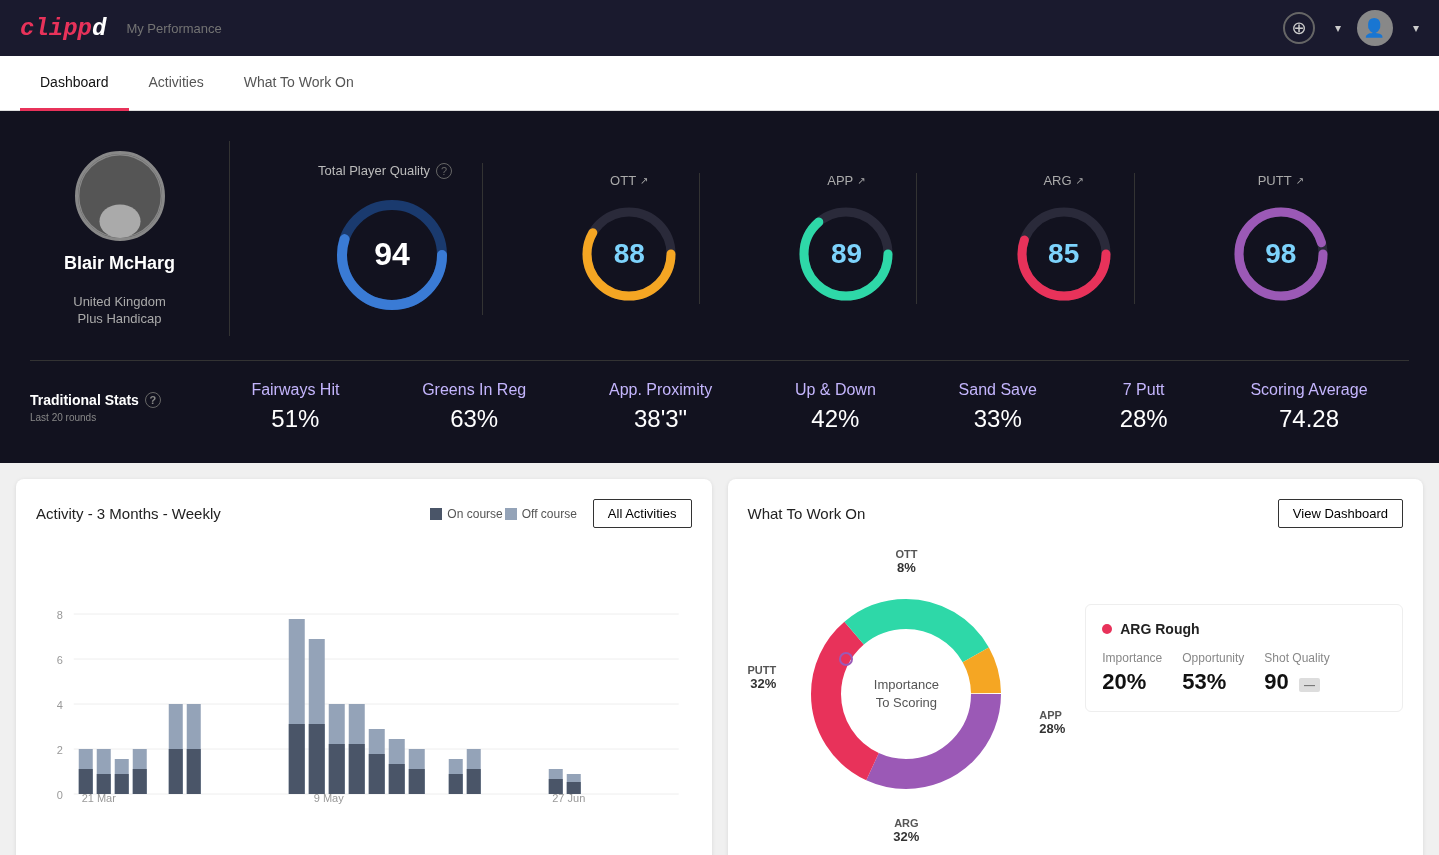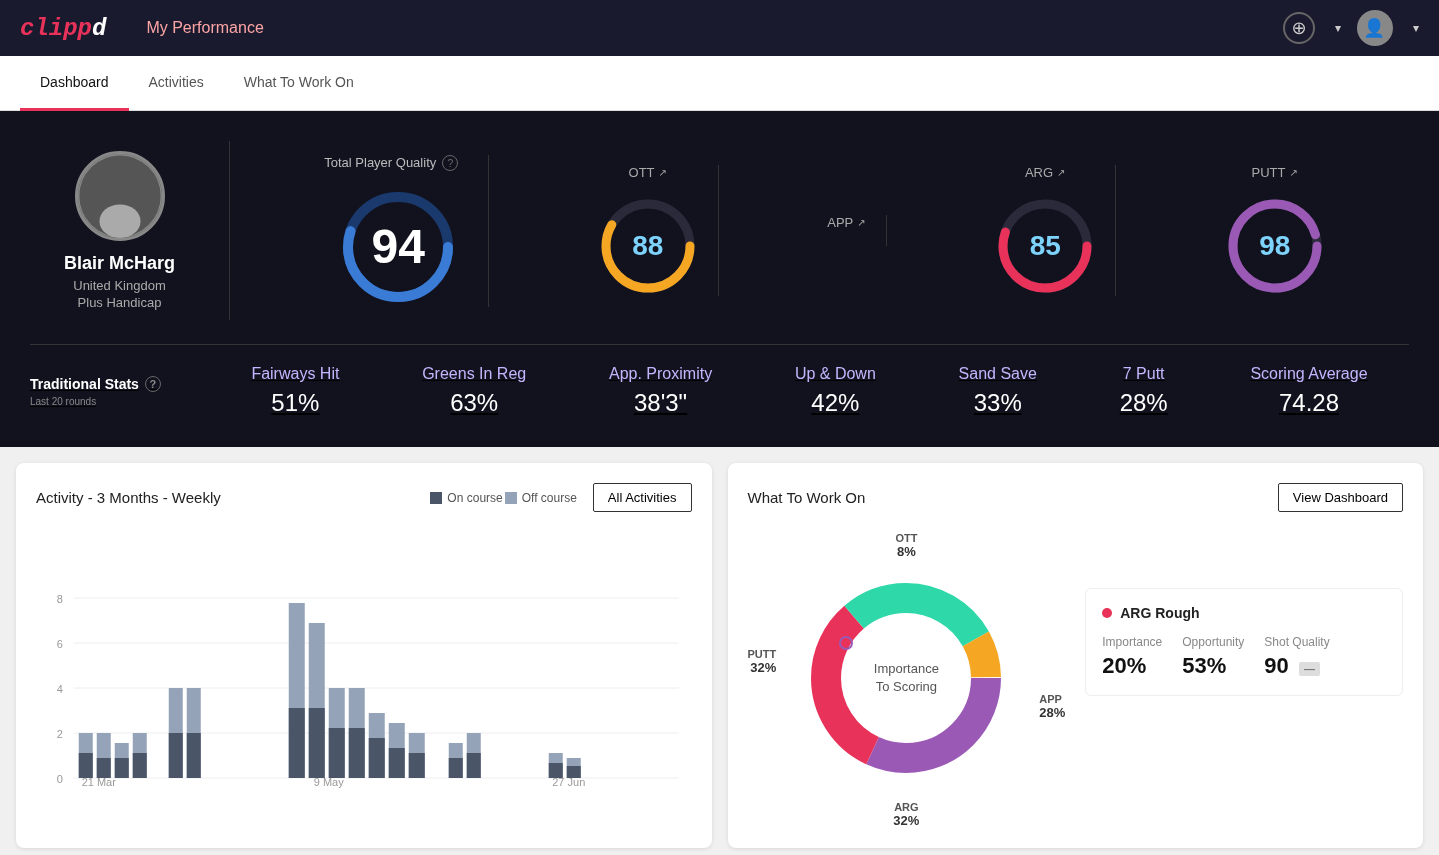--- a/index.html
+++ b/index.html
@@ -9,21 +9,21 @@
     .top-nav {
       background: #1a1a2e;
       display: flex;
       align-items: center;
       padding: 0 20px;
       height: 56px;
       justify-content: space-between;
     }
     .logo { color: #e8325a; font-size: 24px; font-weight: bold; font-style: italic; font-family: Liberation Mono, monospace; }
     .logo span { color: #fff; }
-    .nav-title { color: #fca5a5; font-size: 16px; margin-left: 24px; }
+    .nav-title { color: #737373; font-size: 13px; margin-left: 4px; }
     .nav-right { display: flex; align-items: center; gap: 16px; }
     .nav-add-btn {
       width: 32px; height: 32px; border-radius: 50%; border: 2px solid #666;
       display: flex; align-items: center; justify-content: center; color: #ccc; cursor: pointer;
       background: transparent;
     }
     .nav-avatar {
       width: 36px; height: 36px; border-radius: 50%; background: #888;
       overflow: hidden; display: flex; align-items: center; justify-content: center;
       font-size: 18px; cursor: pointer;
@@ -59,47 +59,46 @@
       display: flex; flex-direction: column; align-items: center;
       padding: 10px 30px 10px 10px; min-width: 200px;
       border-right: 1px solid #333;
     }
     .player-avatar {
       width: 90px; height: 90px; border-radius: 50%; border: 3px solid #888;
       background: #555; overflow: hidden; display: flex; align-items: center;
       justify-content: center; font-size: 40px; margin-bottom: 12px;
     }
     .player-name { color: #fff; font-size: 18px; font-weight: bold; text-align: center; }
-    .player-country { color: #aaa; font-size: 13px; margin-top: 4px; }
+    .player-country { color: #aaa; font-size: 13px; margin-top: 20px; }
     .player-handicap { color: #aaa; font-size: 13px; margin-top: 2px; }
 
     
     .quality-scores { display: flex; flex: 1; align-items: center; justify-content: space-around; padding: 0 20px; }
     .quality-main { display: flex; flex-direction: column; align-items: flex-end; padding: 0 30px; border-right: 1px solid #333; }
     .quality-label { color: #bbb; font-size: 13px; margin-bottom: 16px; display: flex; align-items: center; gap: 6px; }
     .quality-label .help { color: #666; cursor: pointer; }
     .ring-container { position: relative; width: 120px; height: 120px; display: flex; align-items: center; justify-content: center; }
-    .ring-score { color: #fff; font-size: 48px; font-weight: bold; position: absolute; }
+    .ring-score { color: #fff; font-size: 32px; font-weight: bold; position: absolute; }
 
     .score-item { display: flex; flex-direction: column; align-items: center; padding: 0 20px; border-right: 1px solid #333; }
     .score-item:last-child { border-right: none; }
     .score-item-label { color: #aaa; font-size: 13px; margin-bottom: 16px; display: flex; align-items: center; gap: 4px; }
     .score-item-label .arrow { font-size: 10px; }
     .ring-sm { position: relative; width: 100px; height: 100px; display: flex; align-items: center; justify-content: center; }
     .ring-sm-score { color: #7dd3fc; font-size: 28px; font-weight: bold; position: absolute; }
 
     
     .trad-stats {
       border-top: 1px solid #333;
       margin-top: 24px;
       padding-top: 20px;
       display: flex;
       align-items: center;
       gap: 0;
-      text-decoration: underline;
     }
     .trad-label-group { min-width: 180px; }
     .trad-label { color: #fff; font-size: 14px; font-weight: bold; display: flex; align-items: center; gap: 6px; }
     .trad-sub { color: #888; font-size: 10px; margin-top: 4px; }
     .trad-stats-items { display: flex; flex: 1; justify-content: space-around; }
     .trad-stat { text-align: center; }
     .trad-stat-label { color: #c4b5fd; font-size: 16px; margin-bottom: 6px; }
     .trad-stat-value { color: #fff; font-size: 24px; font-weight: 300; text-align: center; }
 
     
@@ -225,20 +224,28 @@
             <circle cx="50" cy="8" r="4" fill="#ddd"></circle>
           </svg>
           <span class="ring-sm-score">88</span>
         </div>
       </div>
 
       <div class="score-item">
         <div class="score-item-label">
           <span>APP</span>
           <span class="arrow">↗</span>
+        </div>
+        <div class="ring-sm">
+          <svg width="100" height="100" viewBox="0 0 100 100">
+            <circle cx="50" cy="50" r="42" stroke="#2a2a3a" stroke-width="9"></circle>
+            <circle cx="50" cy="50" r="42" stroke="#2ed8a8" stroke-width="9" stroke-dasharray="224 264" stroke-dashoffset="56" stroke-linecap="round"></circle>
+            <circle cx="50" cy="8" r="4" fill="#ddd"></circle>
+          </svg>
+          <span class="ring-sm-score">89</span>
         </div>
       </div>
 
       <div class="score-item">
         <div class="score-item-label">
           <span>ARG</span>
           <span class="arrow">↗</span>
         </div>
         <div class="ring-sm">
           <svg width="100" height="100" viewBox="0 0 100 100">

